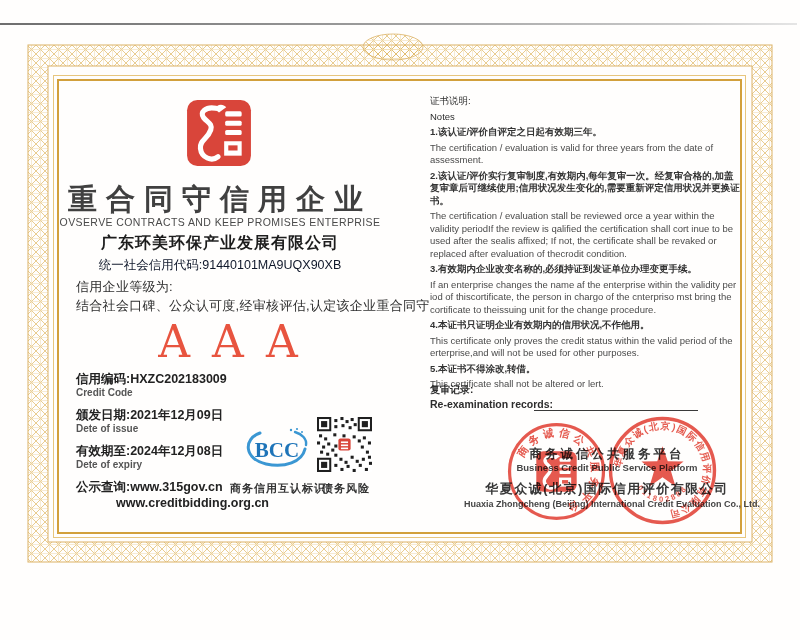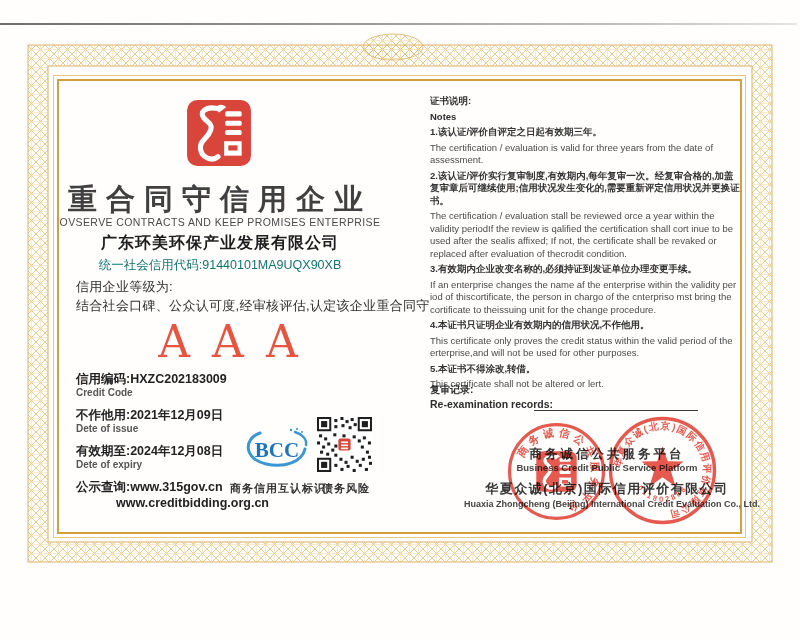--- a/index.html
+++ b/index.html
@@ -13,39 +13,39 @@
   .inner-frame::before{content:"";position:absolute;inset:-6px;border:1px solid #e7c67e;}
 
   .zh{font-family:"Liberation Sans",sans-serif;}
   .center{text-align:center;}
   .nowrap{white-space:nowrap;}
 
   .cert-title{left:62px;top:180px;width:316px;font-family:"Liberation Serif",serif;
     font-weight:bold;font-size:29px;letter-spacing:9px;color:#404040;}
   .cert-subtitle{left:50px;top:216px;width:340px;font-size:10.5px;letter-spacing:.4px;color:#4a4a4a;}
   .company{left:70px;top:233px;width:300px;font-size:16px;font-weight:bold;color:#1d1d1d;letter-spacing:1px;}
-  .ucode{left:70px;top:257px;width:300px;font-size:12.5px;color:#0f766e;}
+  .ucode{left:70px;top:257px;width:300px;font-size:12.5px;color:#0f172a;}
 
   .para{left:76px;top:277px;width:354px;font-size:13px;line-height:19px;color:#2e2e2e;letter-spacing:.3px;}
   .para .indent{text-indent:2em;}
 
   .grade{left:68px;top:316px;width:310px;font-family:"DejaVu Serif","Liberation Serif",serif;
     font-weight:normal;font-size:44px;letter-spacing:22px;padding-left:16px;color:#e8543f;}
 
   .f-zh{font-size:12.5px;font-weight:600;color:#222;}
   .f-en{font-size:10px;font-weight:600;color:#555;}
   .query{font-size:12.5px;font-weight:600;color:#222;}
 
   .logo-label{font-size:11px;font-weight:bold;color:#333;letter-spacing:1px;}
 
   .notes{left:430px;top:95px;width:312px;font-size:9.5px;line-height:12.5px;color:#4a4a4a;}
   .notes p{margin:0 0 3px 0;}
   .notes .nzh{font-weight:600;color:#333;}
   .notes .nen{color:#4a4a4a;}
-  .ntitle{font-weight:bold;color:#2d2d2d;}
+  .ntitle{font-weight:normal;color:#2d2d2d;}
 
   .review-zh{left:430px;top:383px;font-size:10px;font-weight:bold;color:#2d2d2d;}
   .review-en{left:430px;top:398px;font-size:10.5px;font-weight:bold;color:#2d2d2d;}
   .review-line{left:534px;top:410px;width:164px;height:1px;background:#3a3a3a;}
 
   .stamp-text-zh{font-weight:bold;color:#373737;}
   .platform-zh{left:497px;top:446px;width:220px;font-size:12.5px;letter-spacing:3px;}
   .platform-en{left:497px;top:462px;width:220px;font-size:9.5px;font-weight:bold;color:#454545;}
   .issuer-zh{left:476px;top:480px;width:262px;font-size:13px;letter-spacing:1.5px;}
   .issuer-en{left:464px;top:499px;width:286px;font-size:9px;font-weight:bold;color:#454545;}
@@ -93,21 +93,21 @@
   <div class="abs para zh">
     <div class="nowrap">信用企业等级为:</div>
     <div class="nowrap">结合社会口碑、公众认可度,经审核评估,认定该企业重合同守</div>
   </div>
 
   <div class="abs grade center">AAA</div>
 
   <div class="abs f-zh nowrap zh" style="left:76px;top:371px">信用编码:HXZC202183009</div>
   <div class="abs f-en nowrap" style="left:76px;top:387px">Credit Code</div>
 
-  <div class="abs f-zh nowrap zh" style="left:76px;top:407px">不作他用:2021年12月09日</div>
+  <div class="abs f-zh nowrap zh" style="left:76px;top:407px">颁发日期:2021年12月09日</div>
   <div class="abs f-en nowrap" style="left:76px;top:423px">Dete of issue</div>
 
   <div class="abs f-zh nowrap zh" style="left:76px;top:443px">有效期至:2024年12月08日</div>
   <div class="abs f-en nowrap" style="left:76px;top:459px">Dete of expiry</div>
 
   <div class="abs query nowrap zh" style="left:76px;top:479px">公示查询:www.315gov.cn</div>
   <div class="abs query nowrap" style="left:116px;top:496px">www.creditbidding.org.cn</div>
 
   <svg class="abs" style="left:245px;top:426px;width:64px;height:44px" viewBox="0 0 64 44">
     <path d="M15,7 C-2,13 -1,33 21,38 C40,42 57,36 60,23" stroke="#3b97d3" stroke-width="3" fill="none" stroke-linecap="round"></path>

